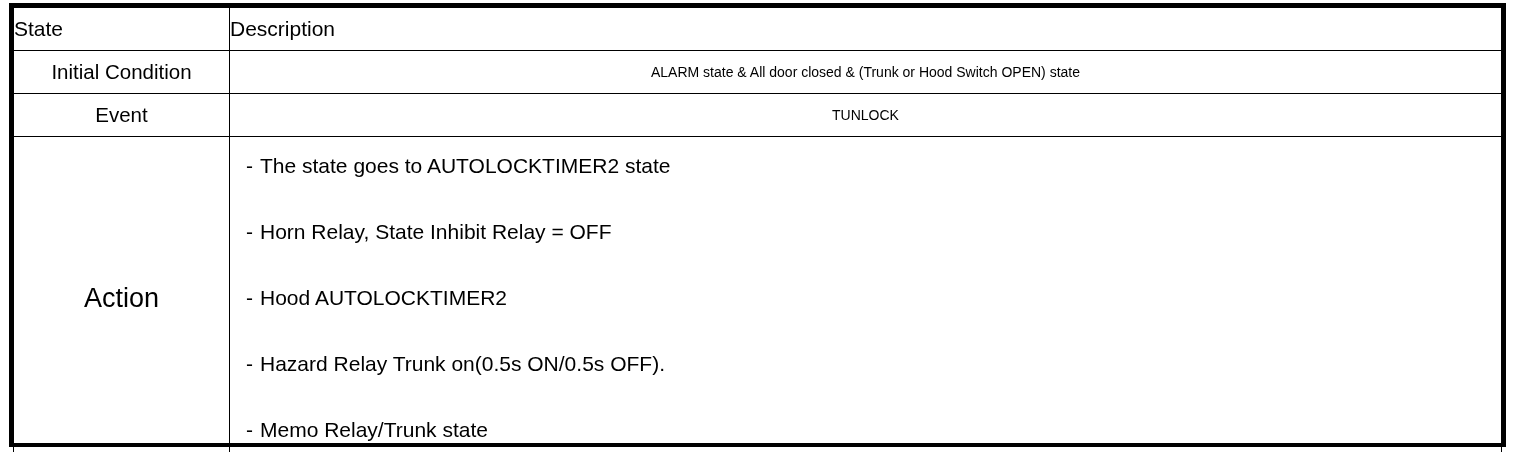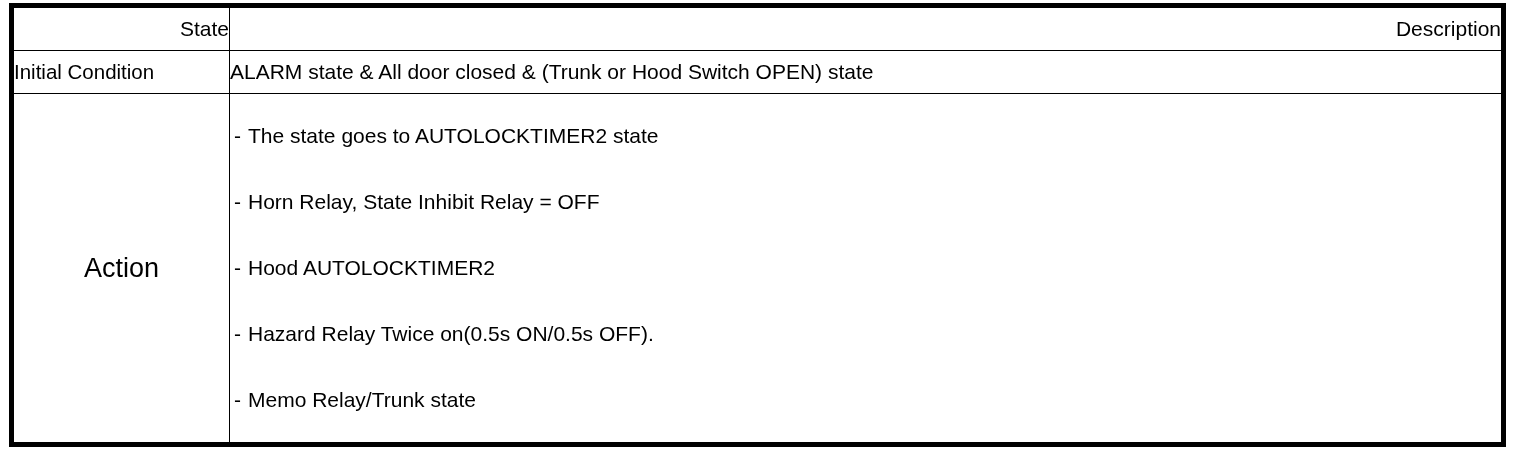--- a/index.html
+++ b/index.html
@@ -53,56 +53,56 @@
     vertical-align: middle;
     font-weight: normal;
   }
 
   
   .col-state { width: 216px; }
   .col-desc  { width: auto; }
 
   .hdr-cell {
     height: 42px;
-    text-align: right;
+    text-align: left;
     font-size: 21px;
     font-weight: bold;
     letter-spacing: 0px;
   }
 
   .label-cell {
-    text-align: left;
+    text-align: center;
     font-size: 20.5px;
     height: 42px;
     padding: 0 4px;
   }
 
   .value-cell {
-    text-align: left;
-    font-size: 21px;
+    text-align: center;
+    font-size: 14px;
     height: 42px;
     padding-left: 8px;
   }
 
   .action-label-cell {
     text-align: center;
     font-size: 27px;
     vertical-align: top;
     padding-top: 12px;
   }
 
   .action-cell {
     vertical-align: top;
     padding-left: 8px;
     padding-top: 12px;
   }
 
   .action-list {
     list-style: none;
-    margin: 4px;
+    margin: 16px;
     padding: 0;
   }
 
   .action-line {
     font-size: 21px;
     line-height: 26px;
     height: 66px;
     white-space: nowrap;
   }
   .action-line:last-child {
@@ -129,36 +129,40 @@
         <tr>
           <th class="hdr-cell">State</th>
           <th class="hdr-cell">Description</th>
         </tr>
 
         <tr>
           <td class="label-cell">Initial Condition</td>
           <td class="value-cell">ALARM state &amp; All door closed &amp; (Trunk or Hood Switch OPEN) state</td>
         </tr>
 
+        <tr>
+          <td class="label-cell">Event</td>
+          <td class="value-cell">TUNLOCK</td>
+        </tr>
 
         <tr>
           <td class="action-label-cell">Action</td>
           <td class="action-cell">
             <ul class="action-list">
               <li class="action-line">
                 <span class="dash">-</span><span>The state goes to AUTOLOCKTIMER2 state</span>
               </li>
               <li class="action-line">
                 <span class="dash">-</span><span>Horn Relay, State Inhibit Relay = OFF</span>
               </li>
               <li class="action-line">
                 <span class="dash">-</span><span>Hood AUTOLOCKTIMER2</span>
               </li>
               <li class="action-line">
-                <span class="dash">-</span><span>Hazard Relay Twice on(0.5s ON/0.5s OFF).</span>
+                <span class="dash">-</span><span>Hazard Relay Trunk on(0.5s ON/0.5s OFF).</span>
               </li>
               <li class="action-line">
                 <span class="dash">-</span><span>Memo Relay/Trunk state</span>
               </li>
             </ul>
           </td>
         </tr>
       </tbody>
     </table>
   </div>

